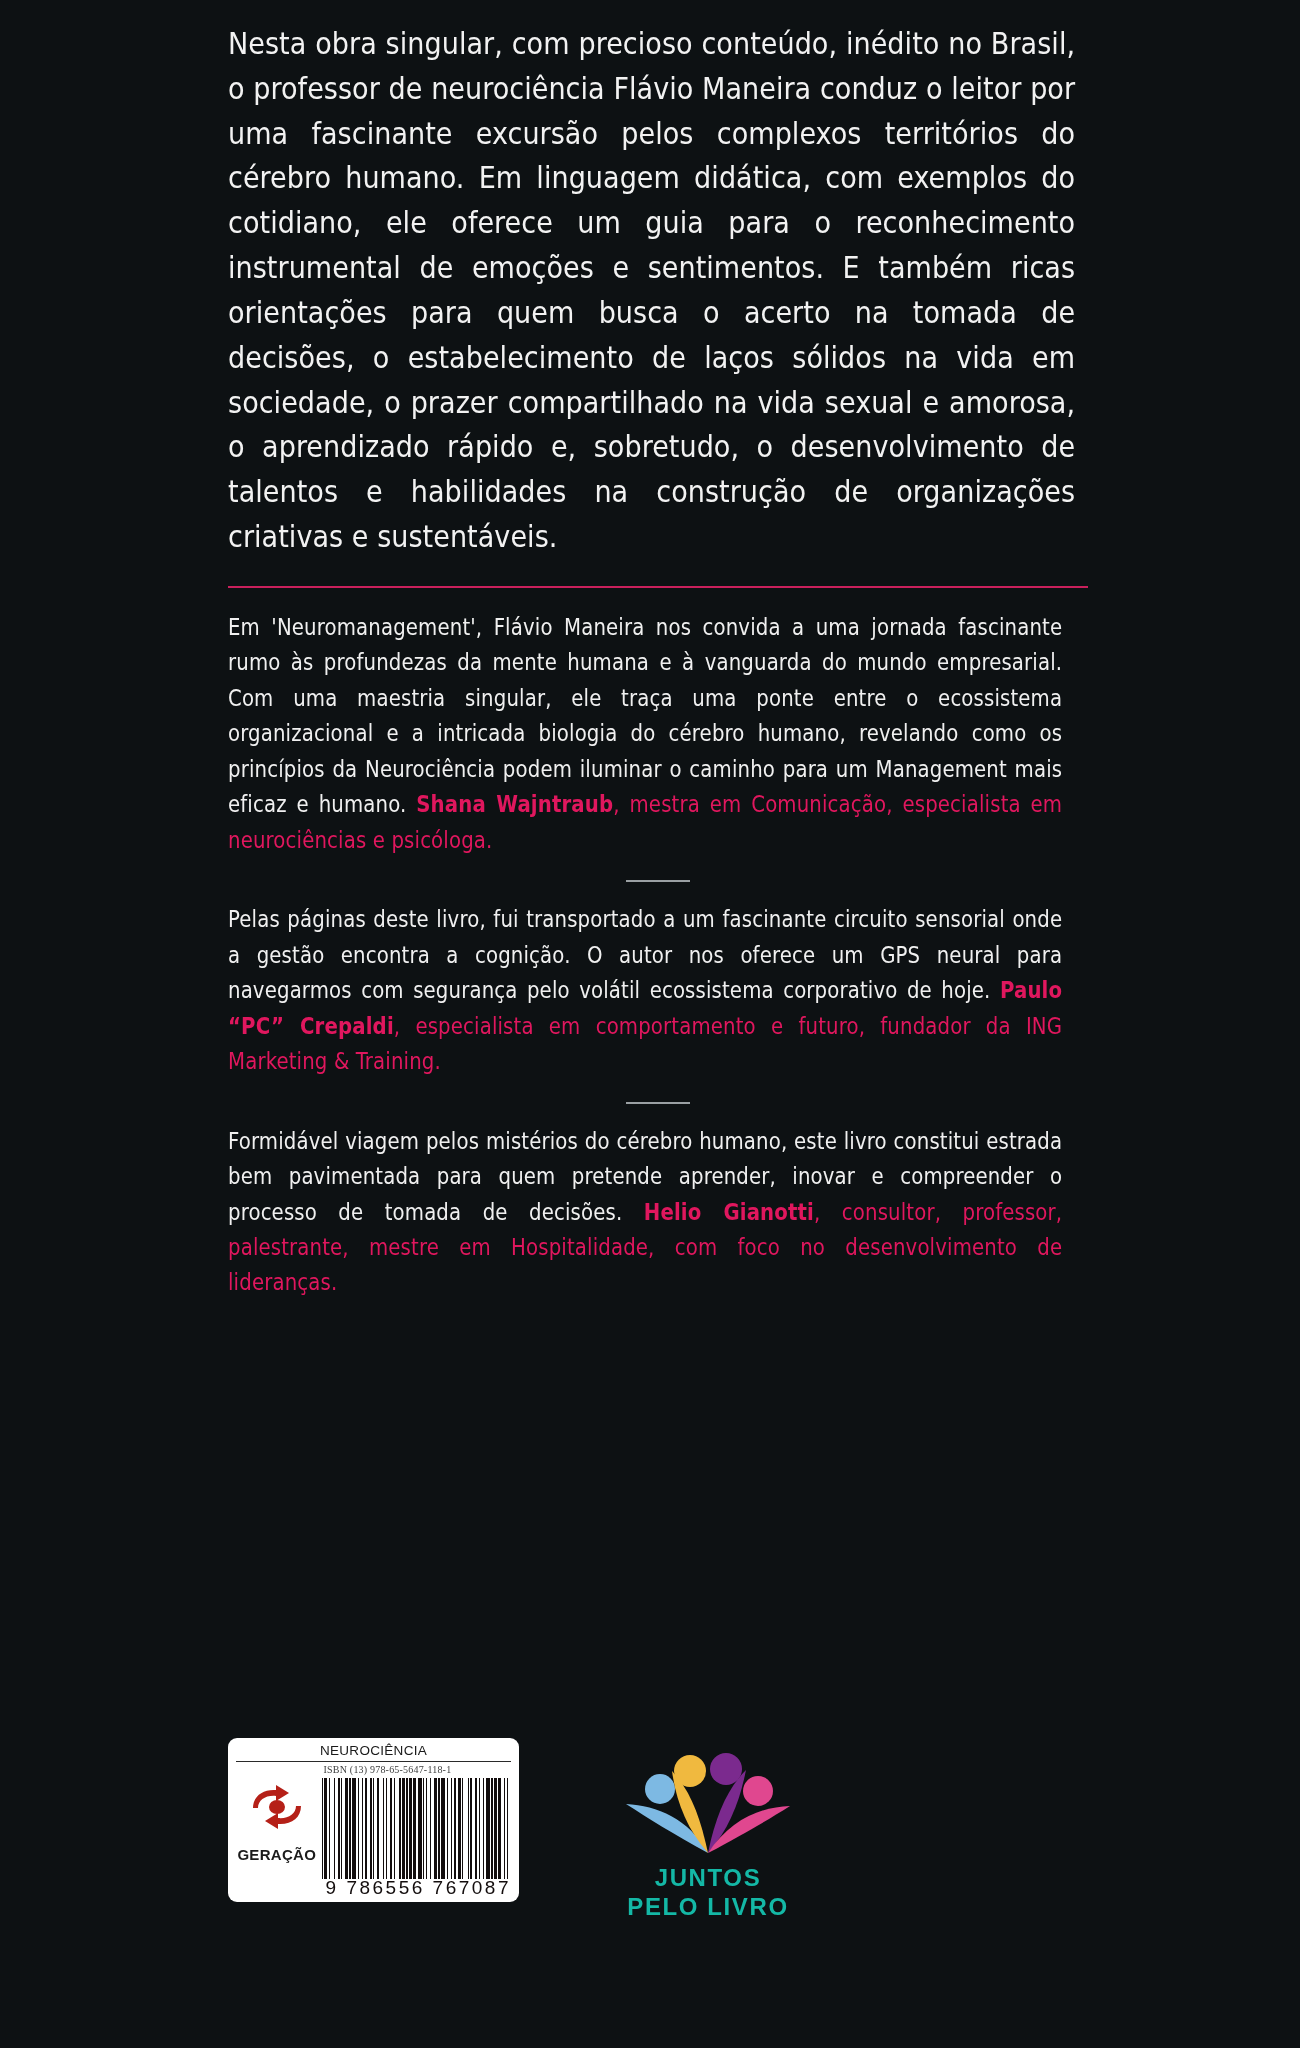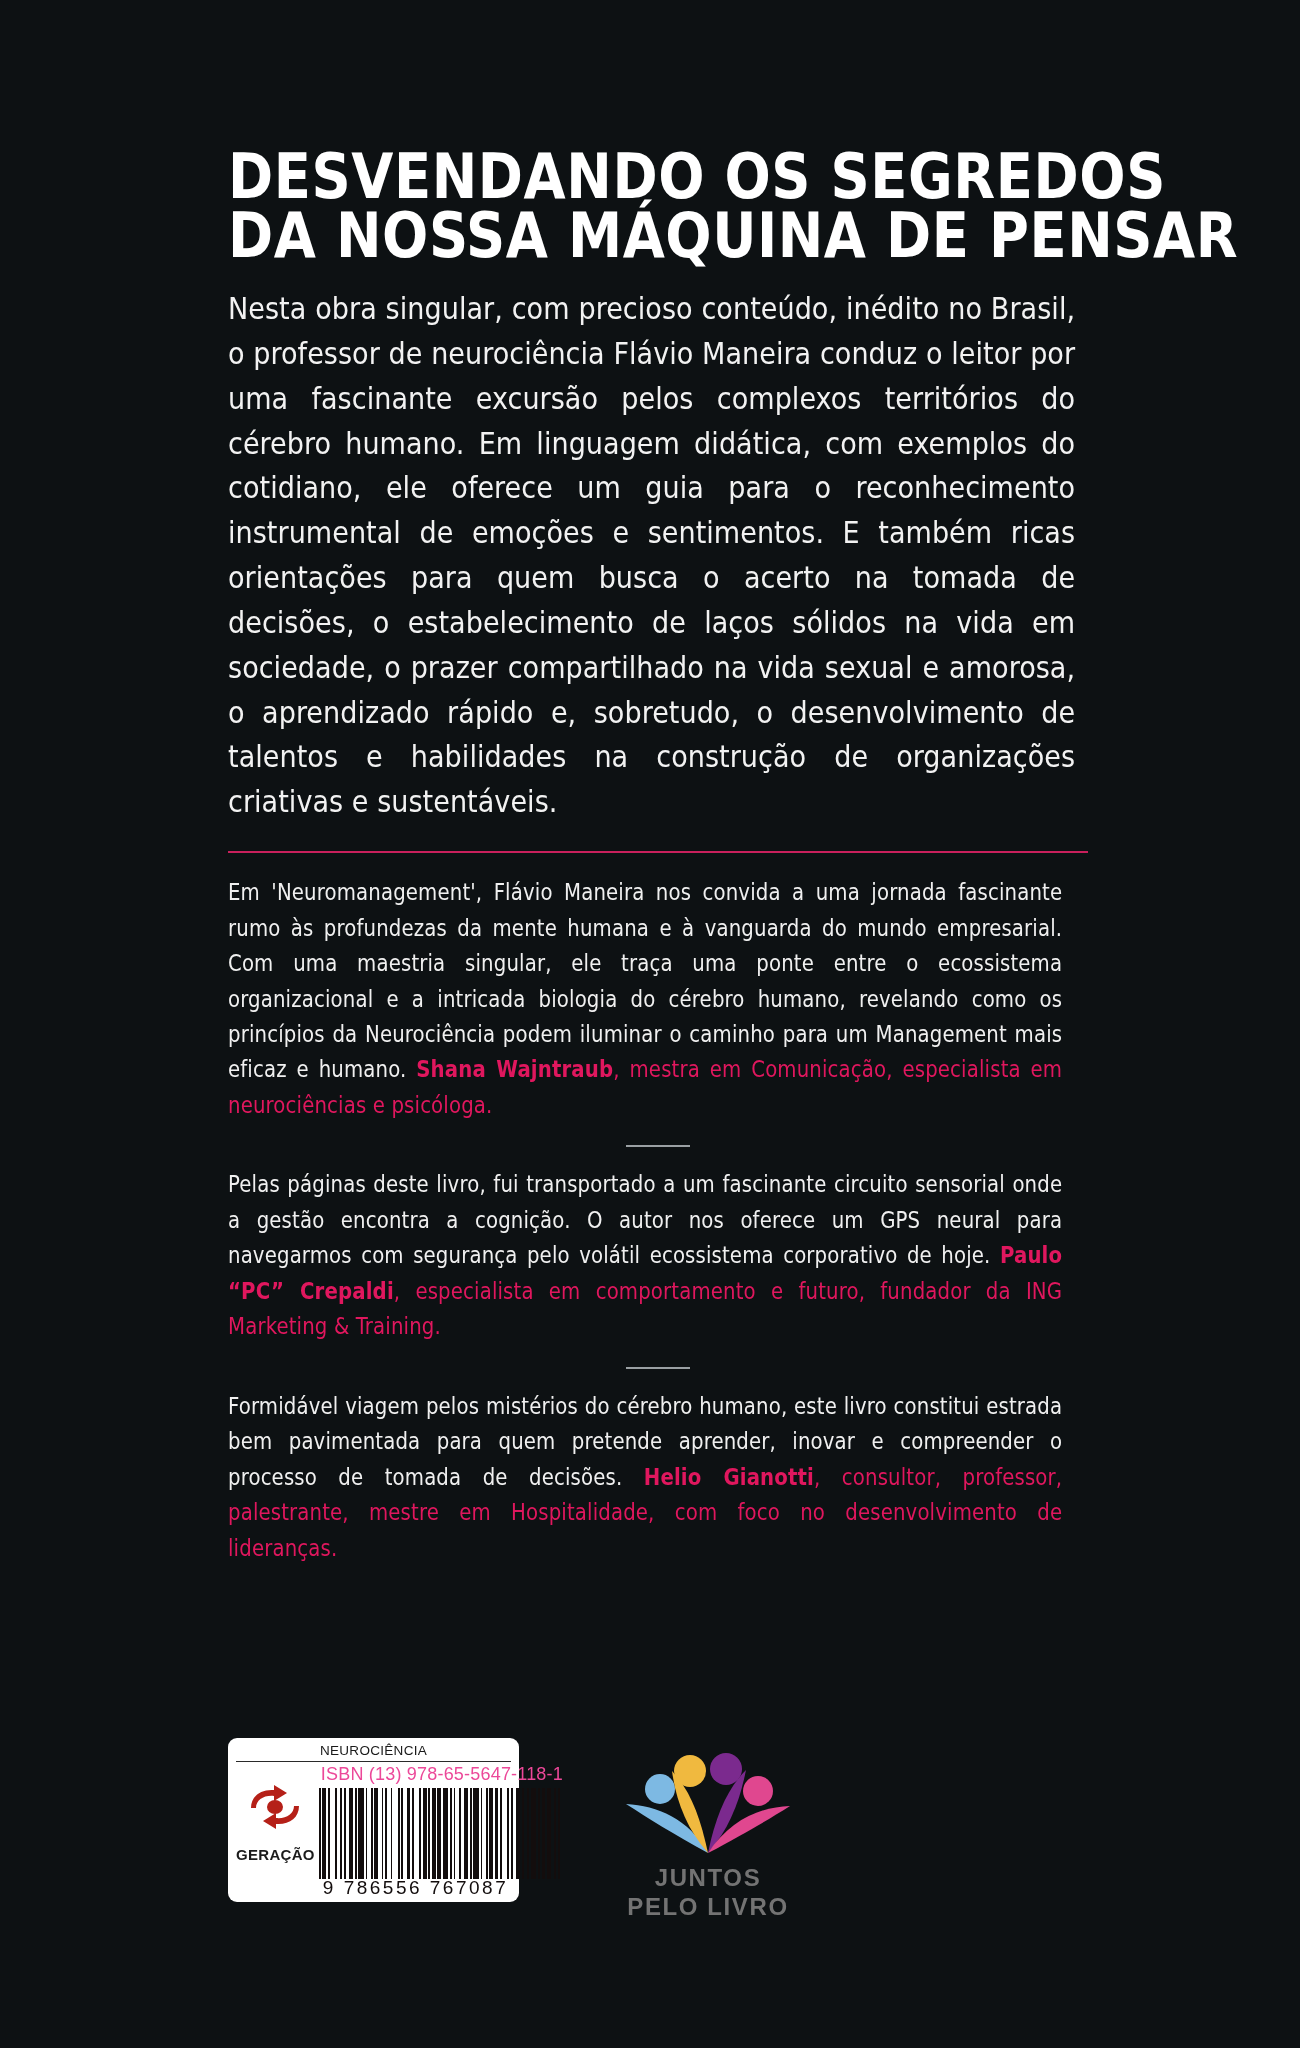--- a/index.html
+++ b/index.html
@@ -154,23 +154,23 @@
     letter-spacing: 0.3px;
     margin-top: 16px;
   }
   .bc-right {
     flex: 1;
     display: flex;
     flex-direction: column;
     padding-left: 2px;
   }
   .bc-isbn {
-    font-family: Liberation Sans, sans-serif;
-    font-size: 18px;
-    color: #ec4899;
+    font-family: Liberation Serif, serif;
+    font-size: 10px;
+    color: #404040;
     letter-spacing: 0.2px;
     padding: 2px 0 3px 4px;
     white-space: nowrap;
   }
   .bars {
     flex: 1;
     display: flex;
     align-items: stretch;
     gap: 0;
     padding-left: 2px;
@@ -200,36 +200,32 @@
     position: relative;
     width: 180px;
     height: 125px;
     margin: 0 auto;
   }
   .jpl-text {
     font-family: "Liberation Sans", sans-serif;
     font-weight: 700;
     font-size: 24px;
     line-height: 1.12;
-    color: #737373;
+    color: #14b8a6;
     letter-spacing: 1.6px;
     margin-top: 2px;
   }
 </style>
 </head>
 <body>
 
 <div class="page">
 
   <div class="content">
 
-    <div class="title-block">
-      <div class="title-line">DESVENDANDO OS SEGREDOS</div>
-      <div class="title-line">DA NOSSA MÁQUINA DE PENSAR</div>
-    </div>
 
     <div class="blurb">
       <p>Nesta obra singular, com precioso conteúdo, inédito no Brasil, o professor de neurociência Flávio Maneira conduz o leitor por uma fascinante excursão pelos complexos territórios do cérebro humano. Em linguagem didática, com exemplos do cotidiano, ele oferece um guia para o reconhecimento instrumental de emoções e sentimentos. E também ricas orientações para quem busca o acerto na tomada de decisões, o estabelecimento de laços sólidos na vida em sociedade, o prazer compartilhado na vida sexual e amorosa, o aprendizado rápido e, sobretudo, o desenvolvimento de talentos e habilidades na construção de organizações criativas e sustentáveis.</p>
     </div>
 
     <div class="rule-full"></div>
 
     <div class="testimonials">
 
       <div class="quote">

